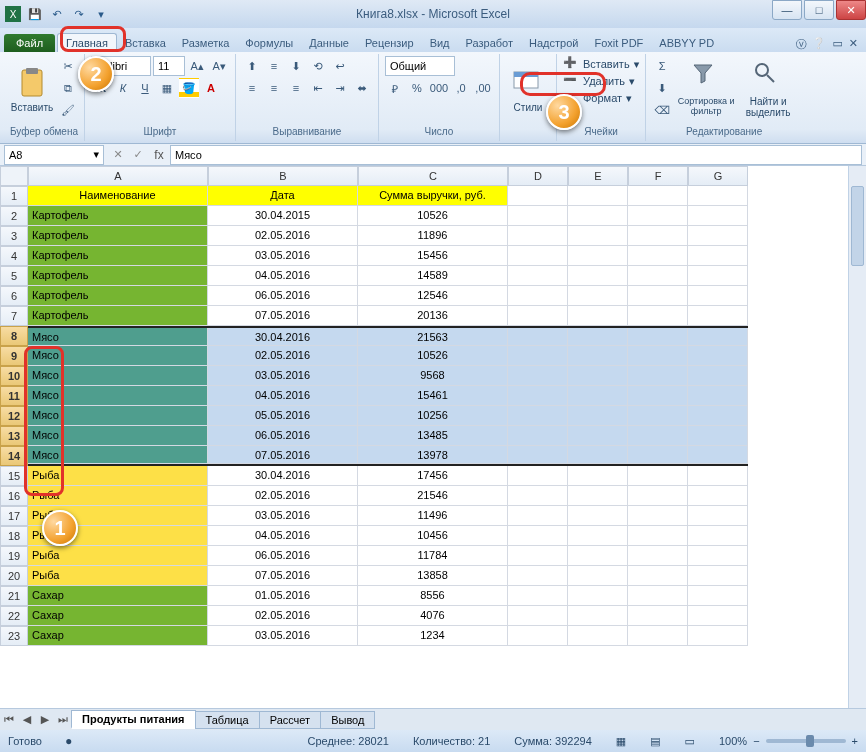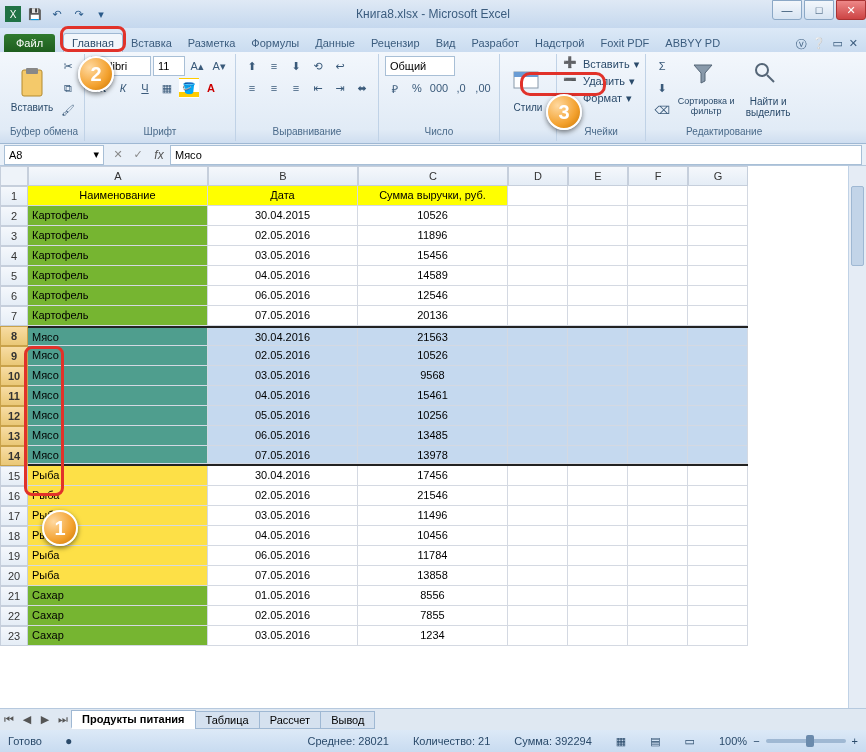--- a/index.html
+++ b/index.html
@@ -12,21 +12,21 @@
 .titlebar { height: 28px; background: linear-gradient(#dfe9f5, #c5d8ee); display: flex; align-items: center; padding: 0 4px; position: relative; }
 .titlebar .qat { display: flex; align-items: center; gap: 4px; }
 .titlebar .qat span { width: 18px; height: 18px; display: inline-flex; align-items: center; justify-content: center; font-size: 11px; color: #2a5a8a; }
 .titlebar .title { position: absolute; left: 50%; transform: translateX(-50%); font-size: 12px; color: #3b5c7e; }
 .titlebar .winbtns { position: absolute; right: 0; top: 0; display: flex; }
 .titlebar .winbtns div { width: 30px; height: 20px; background: linear-gradient(#f3f7fb,#d7e4f2); border: 1px solid #8ba8c6; border-radius: 0 0 3px 3px; margin-left: 2px; text-align: center; font-size: 11px; line-height: 18px; color: #2a4a6a; }
 .titlebar .winbtns .close { background: linear-gradient(#e88,#c44); color: #fff; border-color: #a33; }
 
 
 .ribbon-tabs { height: 24px; background: linear-gradient(#dce9f7,#cadcf0); display: flex; align-items: flex-end; padding-left: 4px; }
-.ribbon-tabs .file { background: linear-gradient(#2f7a2f,#1e5e1e); color: #fff; padding: 3px 12px; font-size: 11px; border-radius: 3px 3px 0 0; margin-right: 8px; }
+.ribbon-tabs .file { background: linear-gradient(#2f7a2f,#1e5e1e); color: #fff; padding: 3px 12px; font-size: 11px; border-radius: 3px 3px 0 0; margin-right: 2px; }
 .ribbon-tabs .tab { padding: 3px 8px; font-size: 11px; color: #3b5c7e; cursor: pointer; }
 .ribbon-tabs .tab.active { background: #f2f6fb; border: 1px solid #9fb8d3; border-bottom: none; border-radius: 3px 3px 0 0; color: #2a4a6a; }
 .ribbon-tabs .help-icons { margin-left: auto; display: flex; gap: 6px; padding-right: 8px; font-size: 11px; color: #3b5c7e; }
 
 
 .hl-tab { position: absolute; border: 3px solid #e1322a; border-radius: 8px; pointer-events: none; }
 
 
 .ribbon { height: 92px; background: linear-gradient(#f3f7fc,#e1ebf6 85%,#cfdef0); border-bottom: 1px solid #9fb8d3; display: flex; padding: 2px 4px; }
 .group { border-right: 1px solid #c0d2e6; padding: 2px 6px; display: flex; flex-direction: column; justify-content: space-between; position: relative; }
@@ -45,21 +45,21 @@
 .stack3 { display: flex; flex-direction: column; gap: 1px; }
 .stack3 .row { display: flex; align-items: center; gap: 4px; font-size: 11px; color: #2a4a6a; }
 .stack3 .row .ico { width: 16px; height: 16px; display: inline-block; }
 
 
 .hl-del { position: absolute; border: 3px solid #e1322a; border-radius: 10px; pointer-events: none; }
 
 
 .fxbar { height: 22px; display: flex; align-items: center; border-bottom: 1px solid #b6c9de; background: #e9f0f8; }
 .namebox { width: 100px; height: 20px; border: 1px solid #a8bfd6; background: #fff; margin: 0 4px; font-size: 11px; padding: 0 4px; display: flex; align-items: center; justify-content: space-between; }
-.fxsym { width: 22px; text-align: center; font-style: italic; font-size: 12px; color: #555; }
+.fxsym { width: 22px; text-align: center; font-size: 12px; color: #555; }
 .fxinput { flex: 1; height: 20px; border: 1px solid #a8bfd6; background: #fff; margin-right: 4px; font-size: 11px; padding: 0 4px; display: flex; align-items: center; }
 
 
 .sheet-area { flex: 1; position: relative; overflow: hidden; background: #fff; }
 .grid { position: absolute; left: 28px; top: 0; right: 20px; bottom: 0; }
 .colheads { height: 20px; display: flex; position: sticky; top: 0; }
 .colheads .ch { border: 1px solid #c6cfdc; background: linear-gradient(#f5f8fc,#e5edf6); font-size: 11px; color: #333; text-align: center; line-height: 18px; }
 .corner { position: absolute; left: 0; top: 0; width: 28px; height: 20px; border: 1px solid #c6cfdc; background: #eef3f9; }
 .rowheads { position: absolute; left: 0; top: 20px; width: 28px; }
 .rowheads .rh { height: 20px; border: 1px solid #c6cfdc; background: linear-gradient(#f5f8fc,#e5edf6); font-size: 11px; color: #333; text-align: center; line-height: 18px; }
@@ -522,21 +522,21 @@
             <div class="cell b">01.05.2016</div>
             <div class="cell c">8556</div>
             <div class="cell rest"></div>
             <div class="cell rest"></div>
             <div class="cell rest"></div>
             <div class="cell rest"></div>
           </div>
           <div class="crow">
             <div class="cell a g1">Сахар</div>
             <div class="cell b">02.05.2016</div>
-            <div class="cell c">7855</div>
+            <div class="cell c">4076</div>
             <div class="cell rest"></div>
             <div class="cell rest"></div>
             <div class="cell rest"></div>
             <div class="cell rest"></div>
           </div>
           <div class="crow">
             <div class="cell a g1">Сахар</div>
             <div class="cell b">03.05.2016</div>
             <div class="cell c">1234</div>
             <div class="cell rest"></div>

